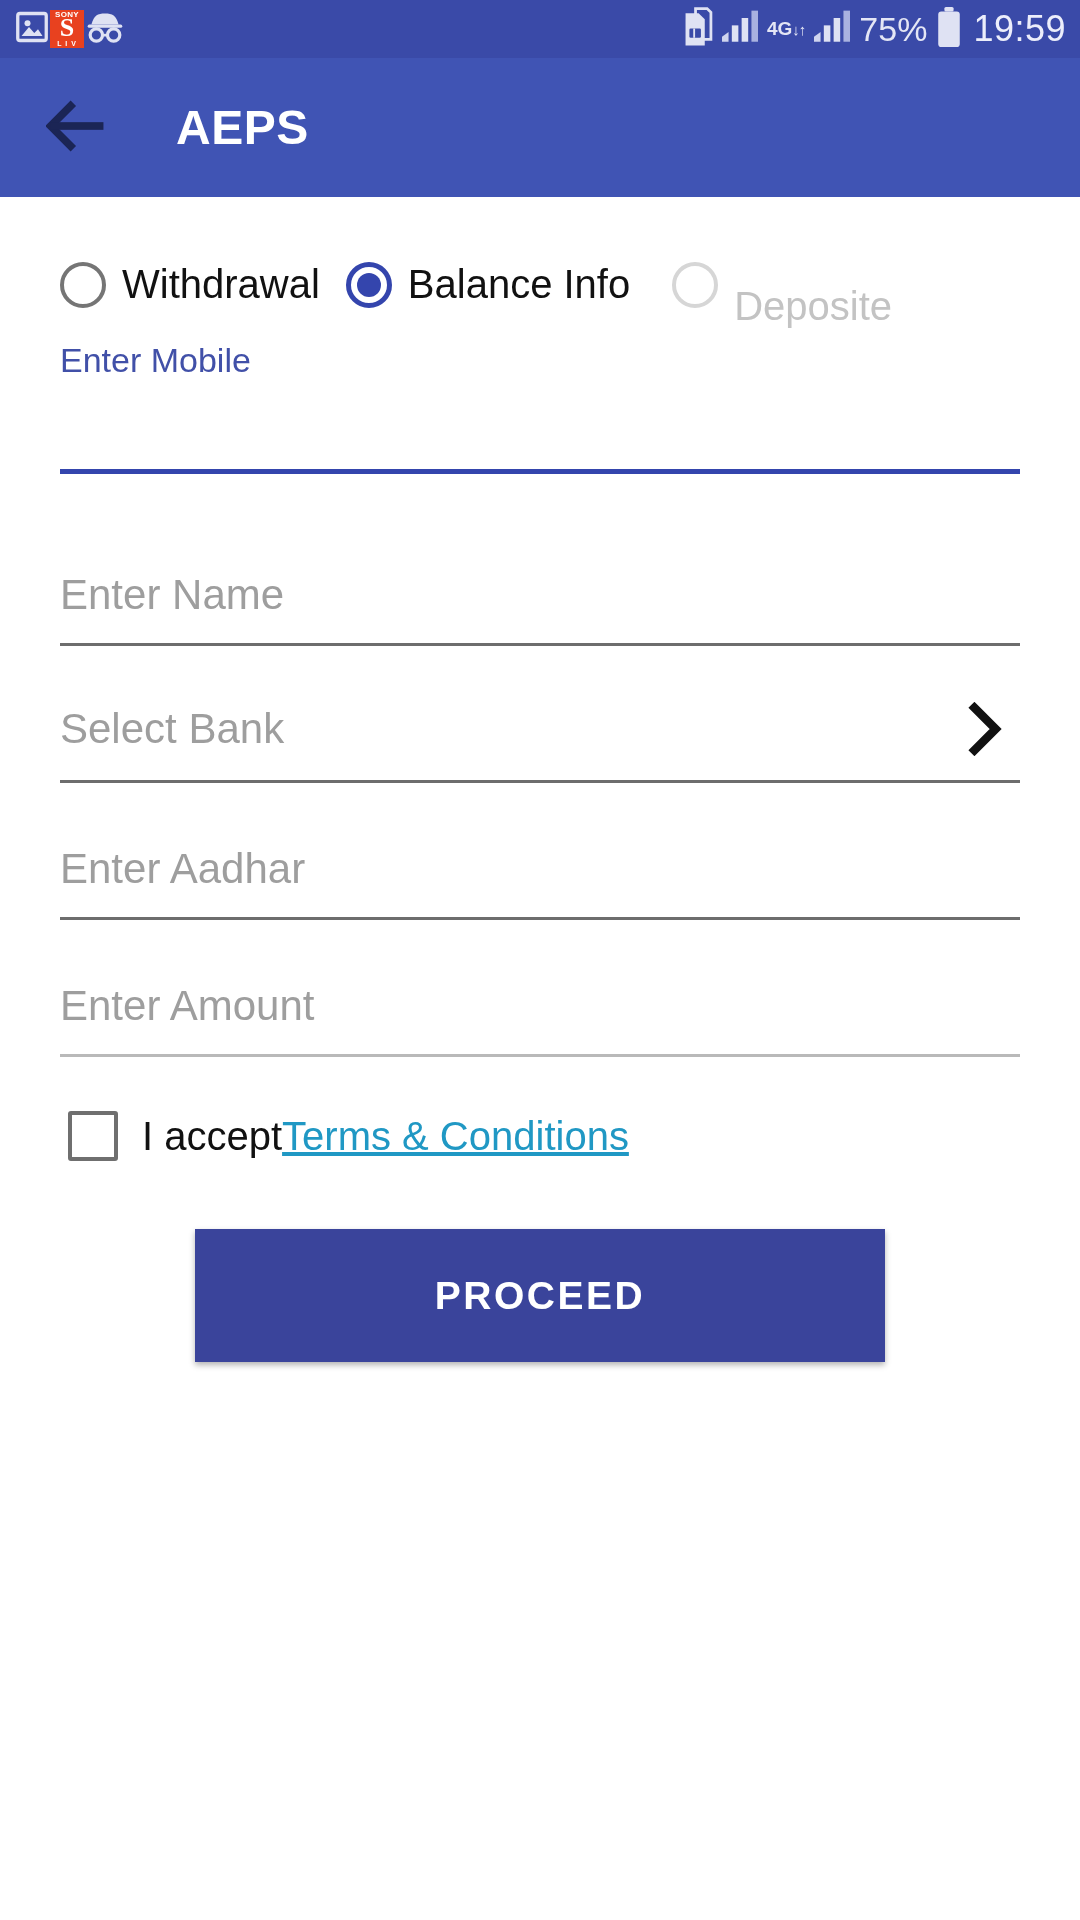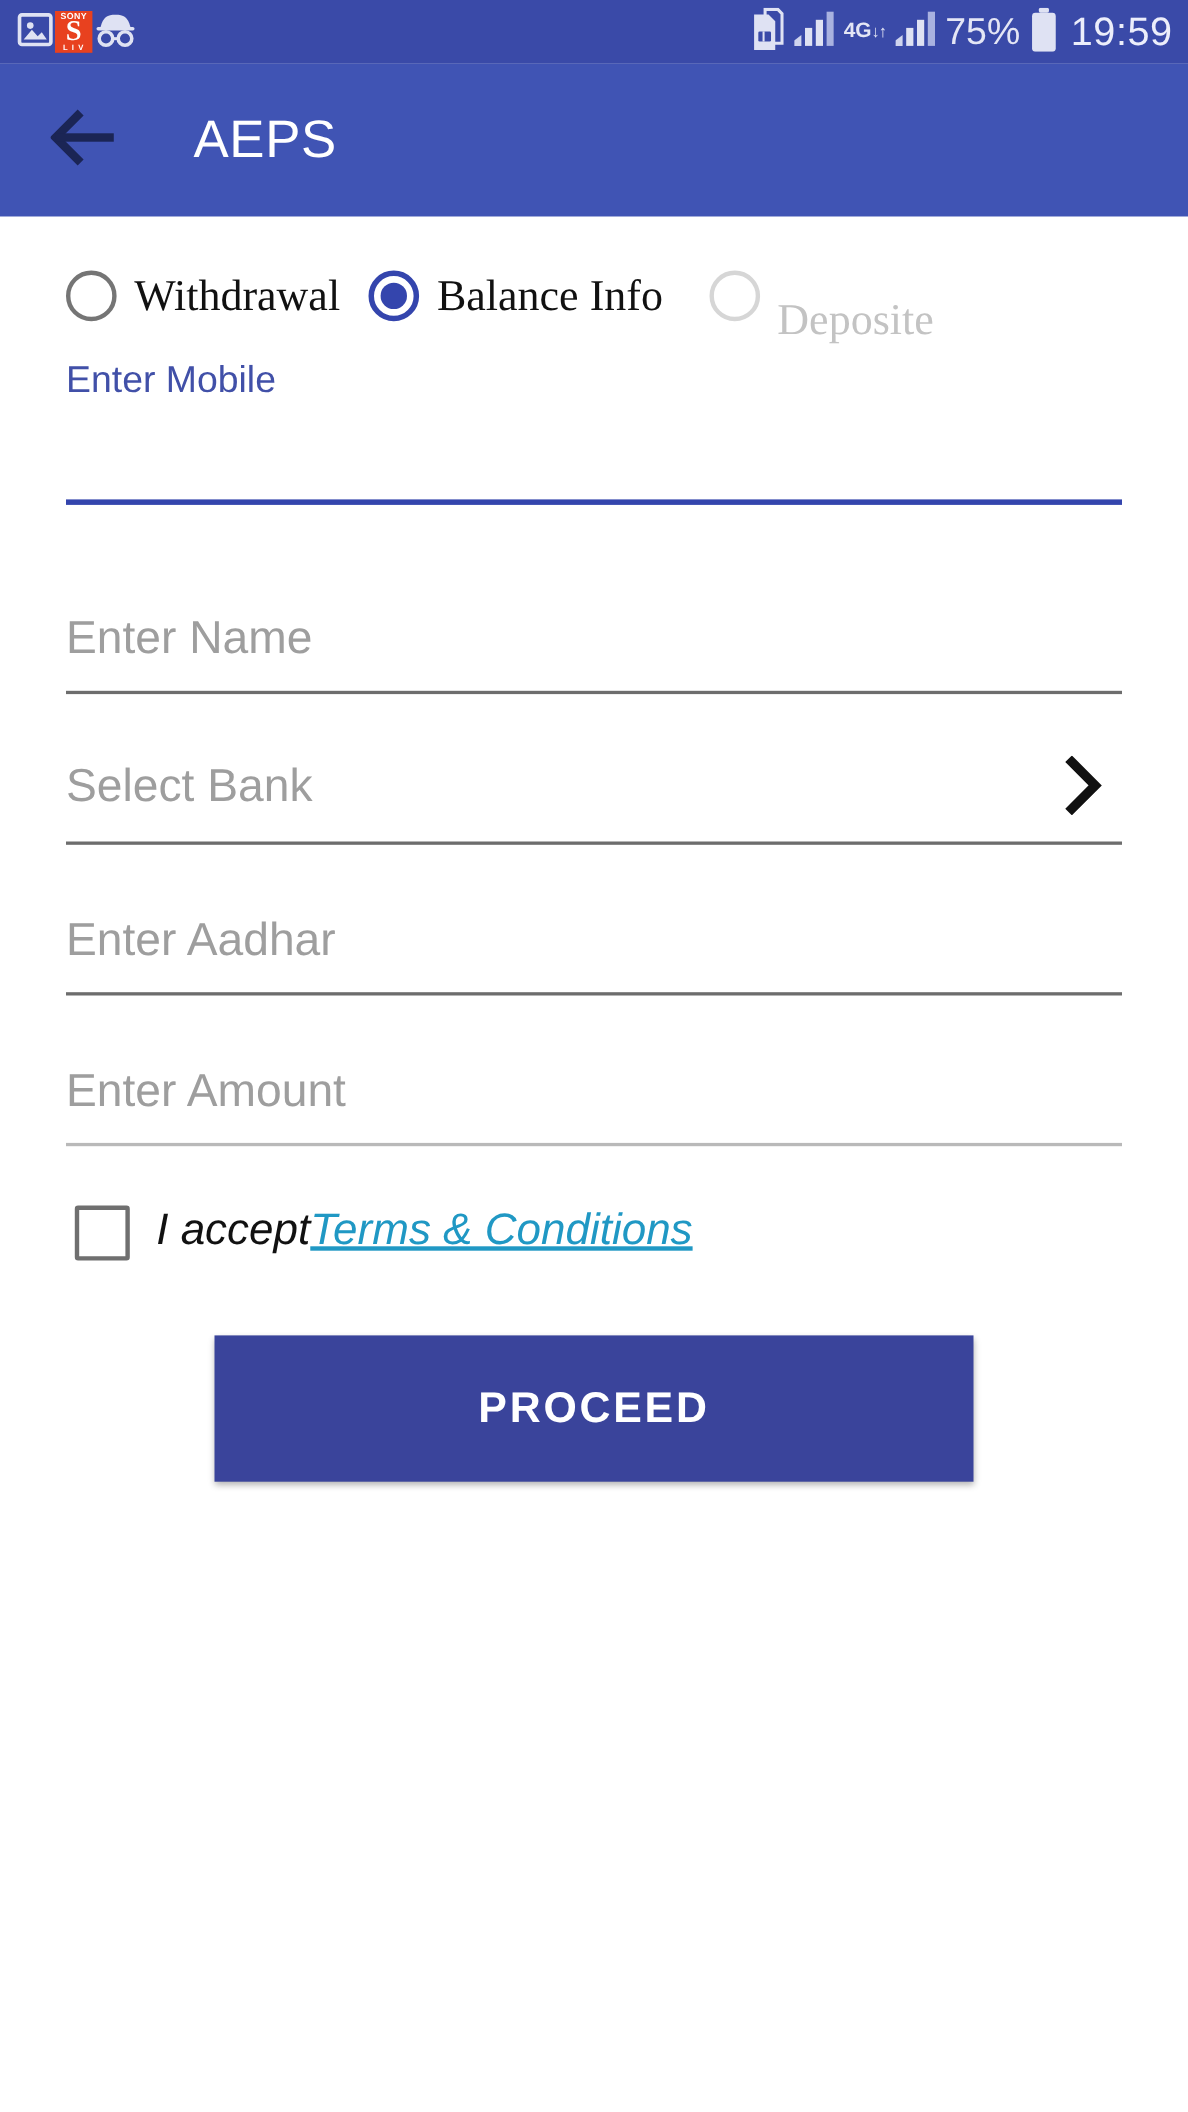--- a/index.html
+++ b/index.html
@@ -117,38 +117,37 @@
     width: 62px;
     height: 62px;
     display: flex;
     align-items: center;
     justify-content: center;
     cursor: pointer;
   }
   .app-title {
     color: #ffffff;
     font-size: 48px;
-    font-weight: 400;
+    font-weight: 700;
     margin-left: 68px;
     letter-spacing: 0.5px;
   }
 
   
   .content {
     background: #ffffff;
     padding: 0 60px;
     box-sizing: border-box;
   }
 
   
   .radio-row {
     display: flex;
     align-items: center;
-    padding-top: 26px;
-    font-family: Liberation Serif, serif;
+    padding-top: 43px;
   }
   .radio-item {
     display: flex;
     align-items: center;
     cursor: pointer;
   }
   .radio-item.rb-withdrawal { margin-right: 26px; }
   .radio-item.rb-balance { margin-right: 42px; }
   .radio-outer {
     width: 46px;
@@ -240,23 +239,23 @@
   }
   .chevron {
     margin-right: 14px;
     display: flex;
     align-items: center;
   }
 
   
   .terms-row {
     display: flex;
+    align-items: center;
     padding-top: 54px;
     padding-left: 8px;
-    font-style: italic;
   }
   .checkbox {
     width: 50px;
     height: 50px;
     border: 4px solid #6f6f6f;
     border-radius: 3px;
     box-sizing: border-box;
     flex-shrink: 0;
     cursor: pointer;
     background: #ffffff;

